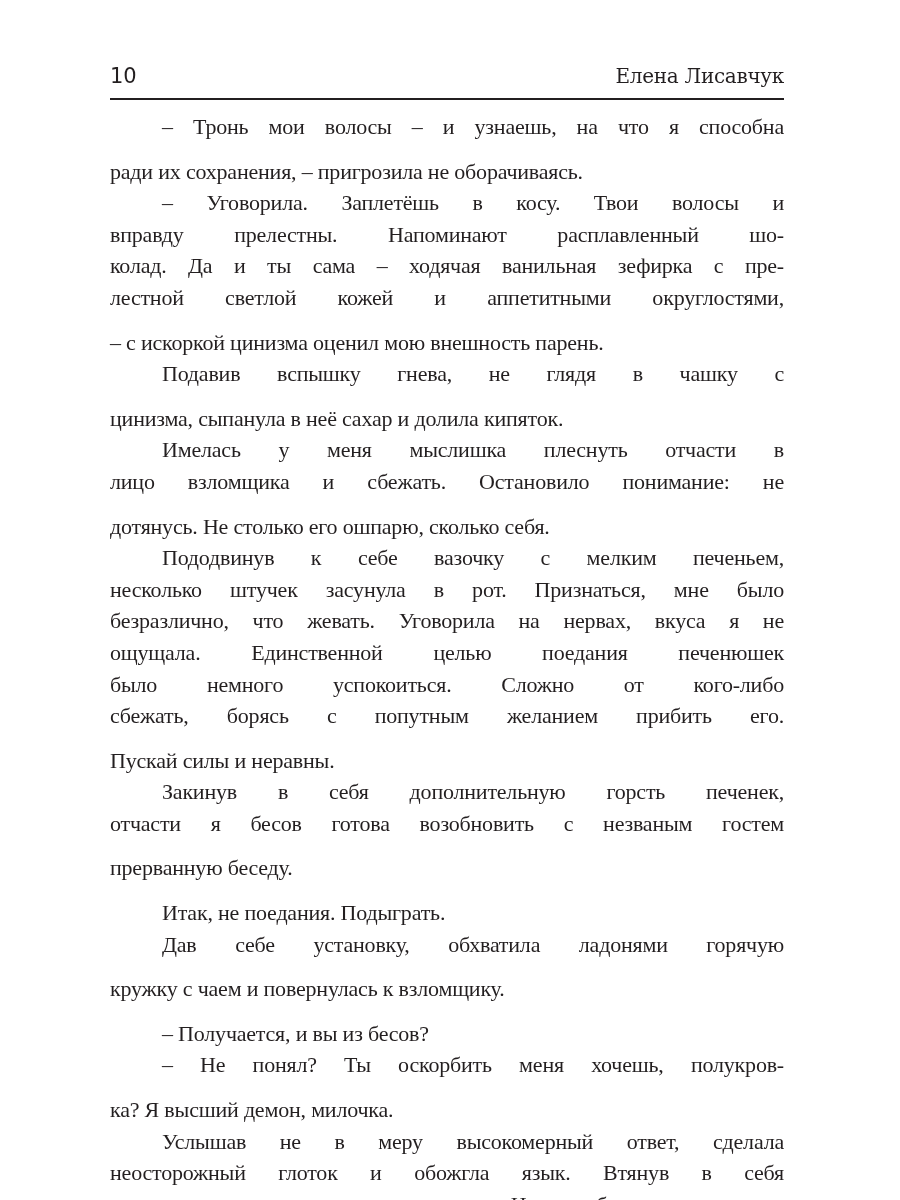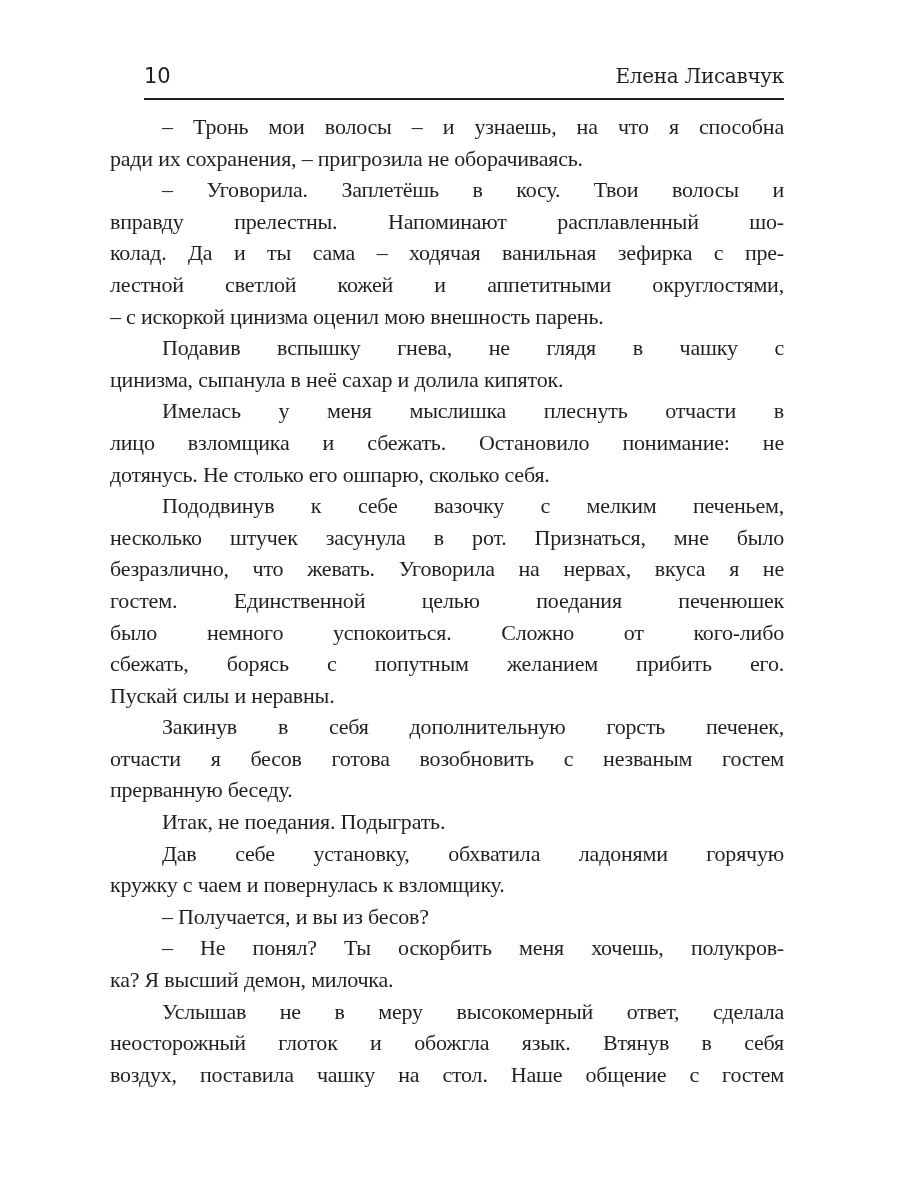--- a/index.html
+++ b/index.html
@@ -18,40 +18,39 @@
     .running-head {
       display: flex;
       justify-content: space-between;
       align-items: center;
       font-family: "DejaVu Sans", sans-serif;
       font-size: 21px;
       line-height: 28px;
       padding-bottom: 8px;
       border-bottom: 2.5px solid #231f20;
       color: #231f20;
-      margin-left: 34px;
     }
     .page-number { letter-spacing: 0px; }
     .author { font-family: "DejaVu Serif", serif; font-size: 20px; letter-spacing: -0.3px; }
     .body-text {
       margin-top: 11px;
       font-family: "Liberation Serif", serif;
       font-size: 22px;
       line-height: 31.6px;
       text-align: justify;
       letter-spacing: -0.2px;
       hyphens: manual;
     }
     .line {
       display: block;
       text-align: justify;
       text-align-last: justify;
       white-space: nowrap;
     }
-    .line.last { text-align-last: left; }
+    .line.last { text-align-last: left; margin-top: 13px; }
     .p-line-first { padding-left: 52px; }
   </style>
 </head>
 <body>
 
 <div class="page">
   <div class="running-head">
     <span class="page-number">10</span>
     <span class="author">Елена Лисавчук</span>
   </div>
@@ -73,21 +72,21 @@
       </div>
       <div>
         <span class="line p-line-first">Имелась у меня мыслишка плеснуть отчасти в</span>
         <span class="line">лицо взломщика и сбежать. Остановило понимание: не</span>
         <span class="line last">дотянусь. Не столько его ошпарю, сколько себя.</span>
       </div>
       <div>
         <span class="line p-line-first">Пододвинув к себе вазочку с мелким печеньем,</span>
         <span class="line">несколько штучек засунула в рот. Признаться, мне было</span>
         <span class="line">безразлично, что жевать. Уговорила на нервах, вкуса я не</span>
-        <span class="line">гостем. Единственной целью поедания печенюшек</span>
+        <span class="line">ощущала. Единственной целью поедания печенюшек</span>
         <span class="line">было немного успокоиться. Сложно от кого-либо</span>
         <span class="line">сбежать, борясь с попутным желанием прибить его.</span>
         <span class="line last">Пускай силы и неравны.</span>
       </div>
       <div>
         <span class="line p-line-first">Закинув в себя дополнительную горсть печенек,</span>
         <span class="line">отчасти я бесов готова возобновить с незваным гостем</span>
         <span class="line last">прерванную беседу.</span>
       </div>
       <div>

